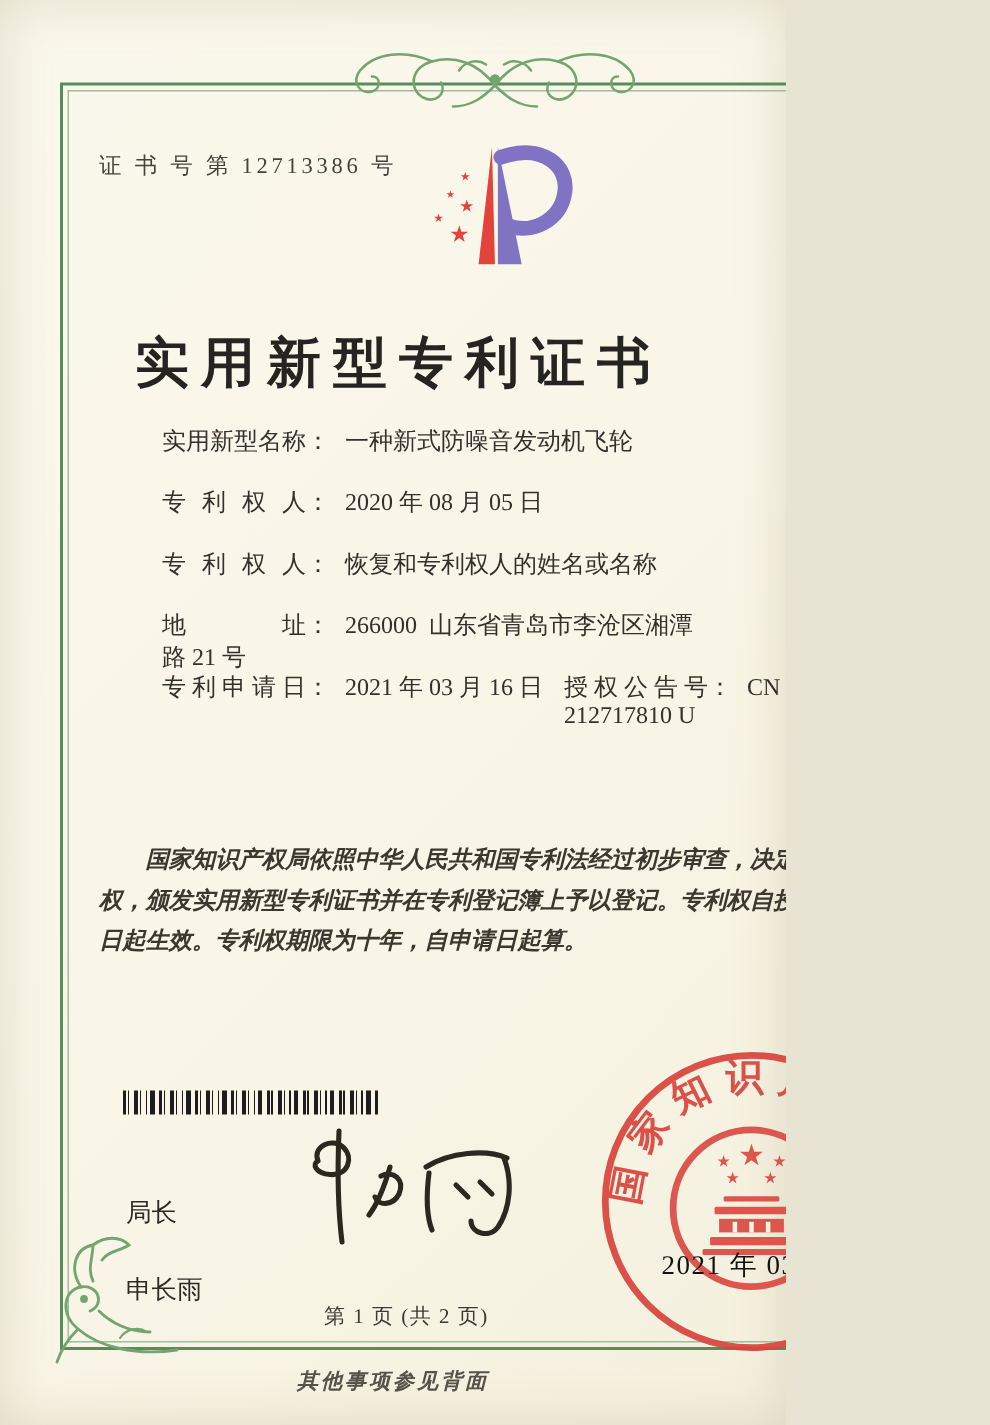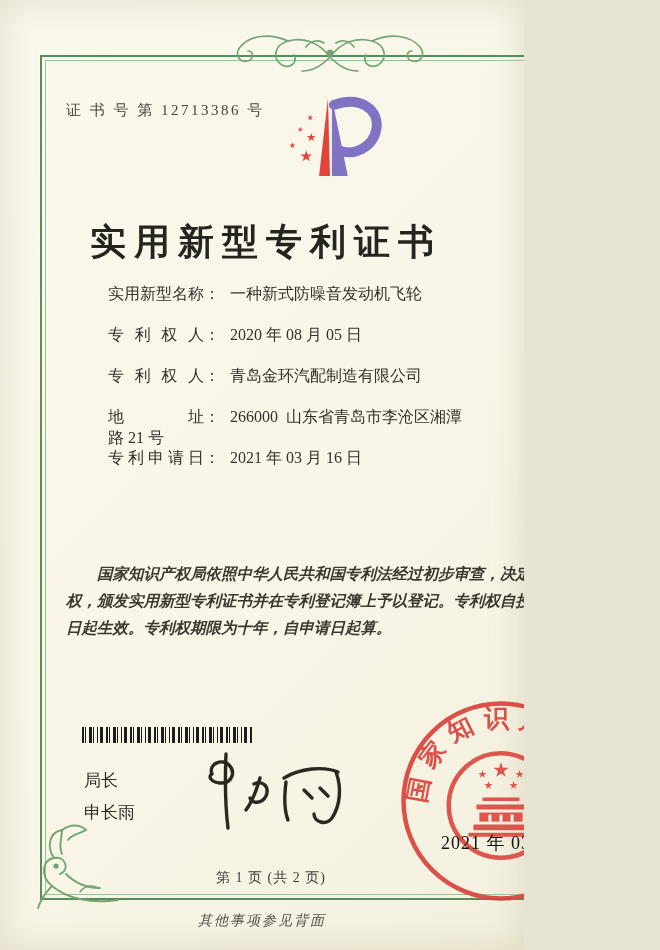--- a/index.html
+++ b/index.html
@@ -30,26 +30,26 @@
   .bodytext p{margin:0;text-indent:2em;font-style:italic;font-weight:bold;}
   .barcode{position:absolute;left:82px;top:727px;width:170px;height:16px;
     background:repeating-linear-gradient(90deg,
       #1d1d1d 0 2px,transparent 2px 3px,
       #1d1d1d 3px 4px,transparent 4px 7px,
       #1d1d1d 7px 10px,transparent 10px 11px,
       #1d1d1d 11px 12px,transparent 12px 15px,
       #1d1d1d 15px 16px,transparent 16px 18px,
       #1d1d1d 18px 21px,transparent 21px 24px);}
   .signer{position:absolute;left:84px;top:769px;font-size:17px;color:#2d2b25;}
-  .signer div{margin-bottom:9px;}
+  .signer div{margin-bottom:9px;margin-top:28px;}
   .signature{position:absolute;left:182px;top:748px;width:175px;height:85px;}
   .seal{position:absolute;left:398px;top:698px;width:206px;height:206px;opacity:.93;z-index:2;}
   .sealdate{position:absolute;left:441px;top:831px;font-size:18px;letter-spacing:1px;color:#14120f;z-index:3;white-space:pre;}
   .pageinfo{position:absolute;left:0;right:0;top:869px;text-align:center;font-size:14px;color:#3c3a33;letter-spacing:1px;padding-left:18px;}
-  .backnote{position:absolute;left:0;right:0;top:912px;text-align:center;font-size:14px;font-style:italic;color:#55524a;letter-spacing:2px;}
+  .backnote{position:absolute;left:0;right:0;top:912px;text-align:center;font-size:14px;font-style:italic;color:#55524a;letter-spacing:2px;font-weight:bold;}
 </style>
 </head>
 <body>
 
 <svg width="0" height="0" style="position:absolute">
   <defs>
     <polygon id="star" points="0,-1 0.2245,-0.309 0.9511,-0.309 0.3633,0.118 0.5878,0.809 0,0.382 -0.5878,0.809 -0.3633,0.118 -0.9511,-0.309 -0.2245,-0.309"></polygon>
   </defs>
 </svg>
 
@@ -176,27 +176,28 @@
   <h1 class="title">实用新型专利证书</h1>
 
   <div class="fields">
     <div class="frow">
       <span class="flabel">实用新型名称</span><span class="fcolon">：</span><span class="fvalue">一种新式防噪音发动机飞轮</span>
     </div>
     <div class="frow">
       <span class="flabel">专利权人</span><span class="fcolon">：</span><span class="fvalue">2020 年 08 月 05 日</span>
     </div>
     <div class="frow">
-      <span class="flabel">专利权人</span><span class="fcolon">：</span><span class="fvalue">青岛金环汽配制造有限公司</span>
+      <span class="flabel">专利权人</span><span class="fcolon">：</span><span class="fvalue">恢复和专利权人的姓名或名称</span>
     </div>
     <div class="frow">
       <span class="flabel">地址</span><span class="fcolon">：</span><span class="fvalue">266000  山东省青岛市李沧区湘潭路 21 号</span>
     </div>
     <div class="frow">
       <span class="flabel">专利申请日</span><span class="fcolon">：</span><span class="fvalue">2021 年 03 月 16 日</span>
+      <span class="pair2"><span class="flabel">授权公告号</span><span class="fcolon">：</span><span class="fvalue">CN 212717810 U</span></span>
     </div>
   </div>
 
   <div class="bodytext">
     <p>国家知识产权局依照中华人民共和国专利法经过初步审查，决定授予专利权，颁发实用新型专利证书并在专利登记簿上予以登记。专利权自授权公告之日起生效。专利权期限为十年，自申请日起算。</p>
   </div>
 
   <div class="barcode"></div>
 
   <div class="signer">

